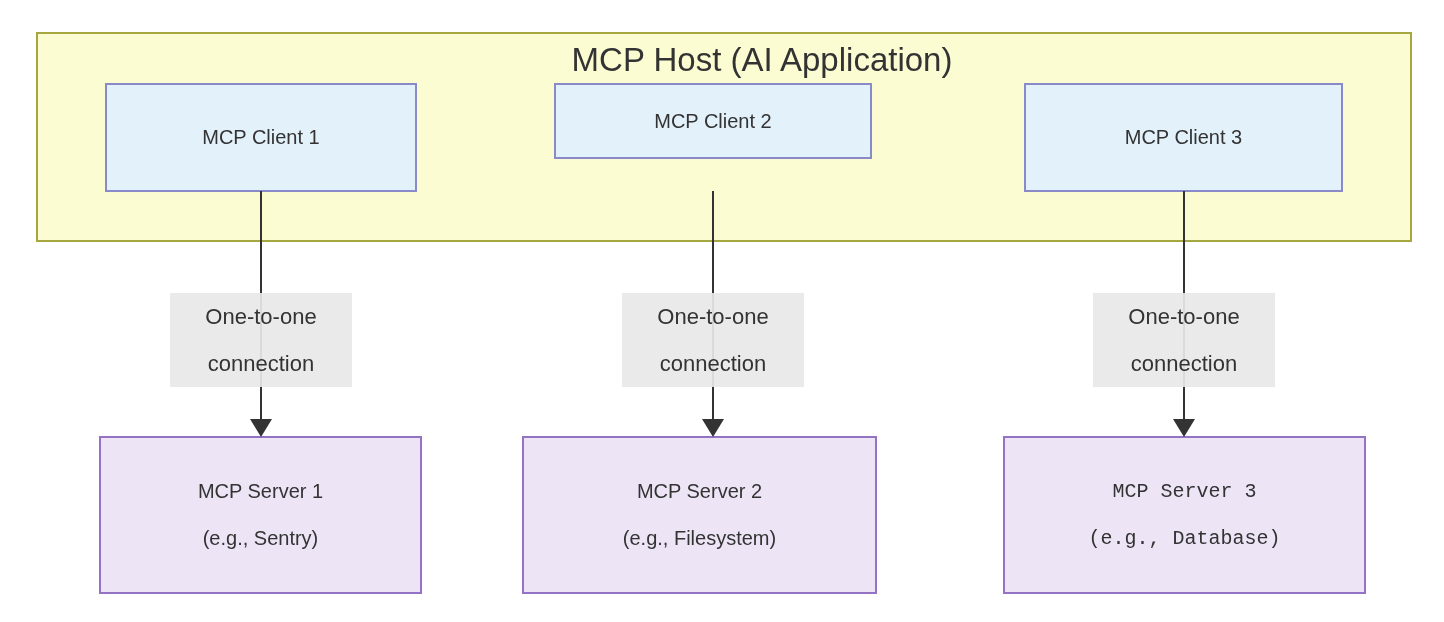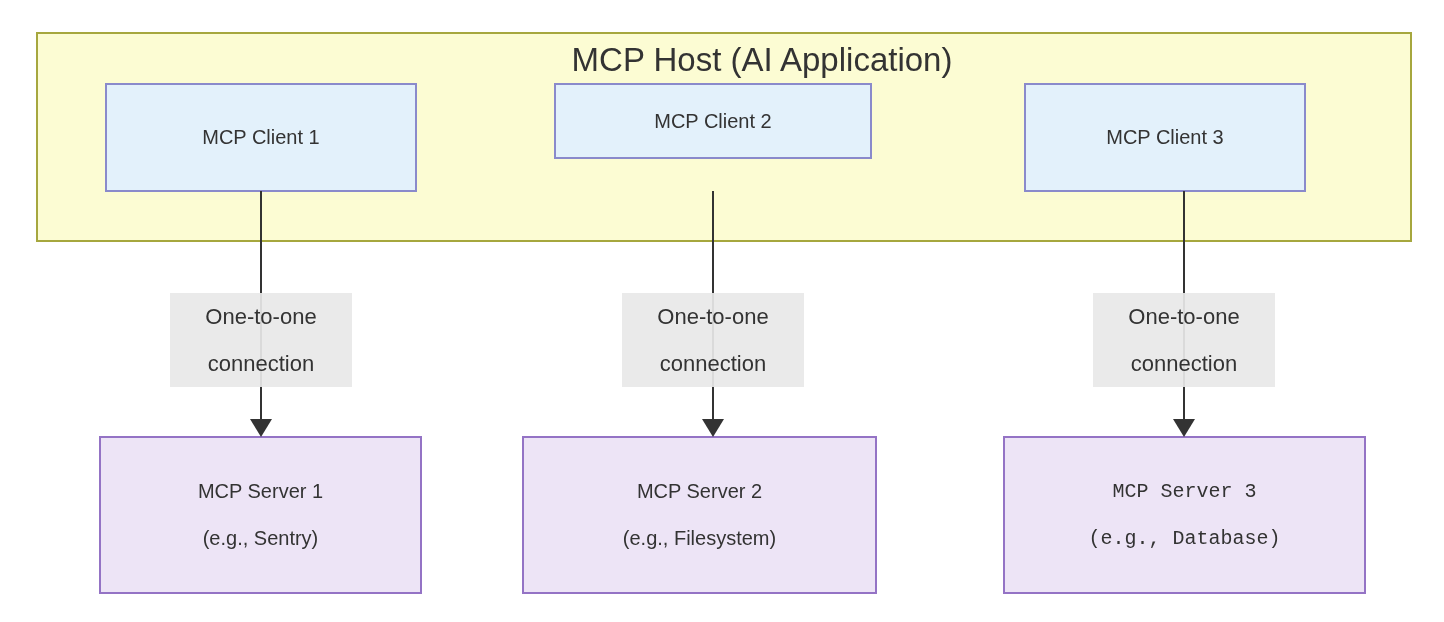--- a/index.html
+++ b/index.html
@@ -48,21 +48,21 @@
     z-index: 2;
     padding-left: 38px;
   }
   .client {
     background: #e3f1fb;
     border: 2px solid #8a8acb;
     z-index: 3;
   }
   .client-1 { left: 105px;  top: 83px; width: 312px; height: 109px; }
   .client-2 { left: 554px;  top: 83px; width: 318px; height: 76px; }
-  .client-3 { left: 1024px; top: 83px; width: 282px; height: 109px; }
+  .client-3 { left: 1024px; top: 83px; width: 319px; height: 109px; }
   .server {
     background: #ede4f6;
     border: 2px solid #9473c5;
     z-index: 3;
   }
   .server-1 { left: 99px;   top: 436px; width: 323px; height: 158px; }
   .server-2 { left: 522px;  top: 436px; width: 355px; height: 158px; }
   .server-3 { left: 1003px; top: 436px; width: 363px; height: 158px; font-family: Liberation Mono, monospace; }
   .edge-line {
     position: absolute;

